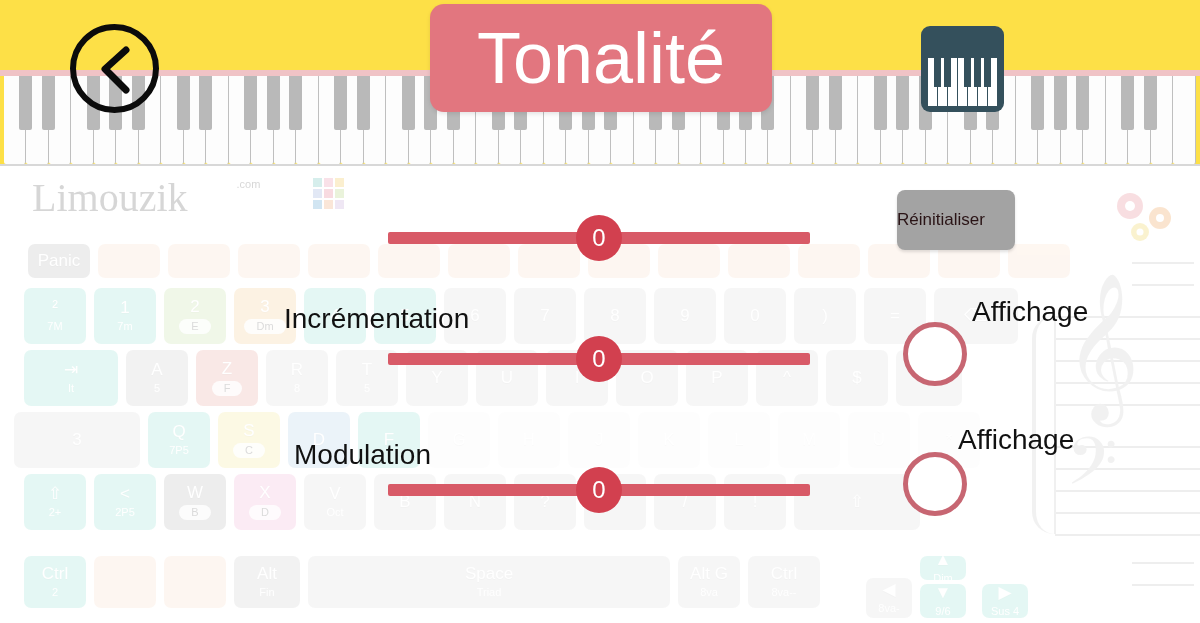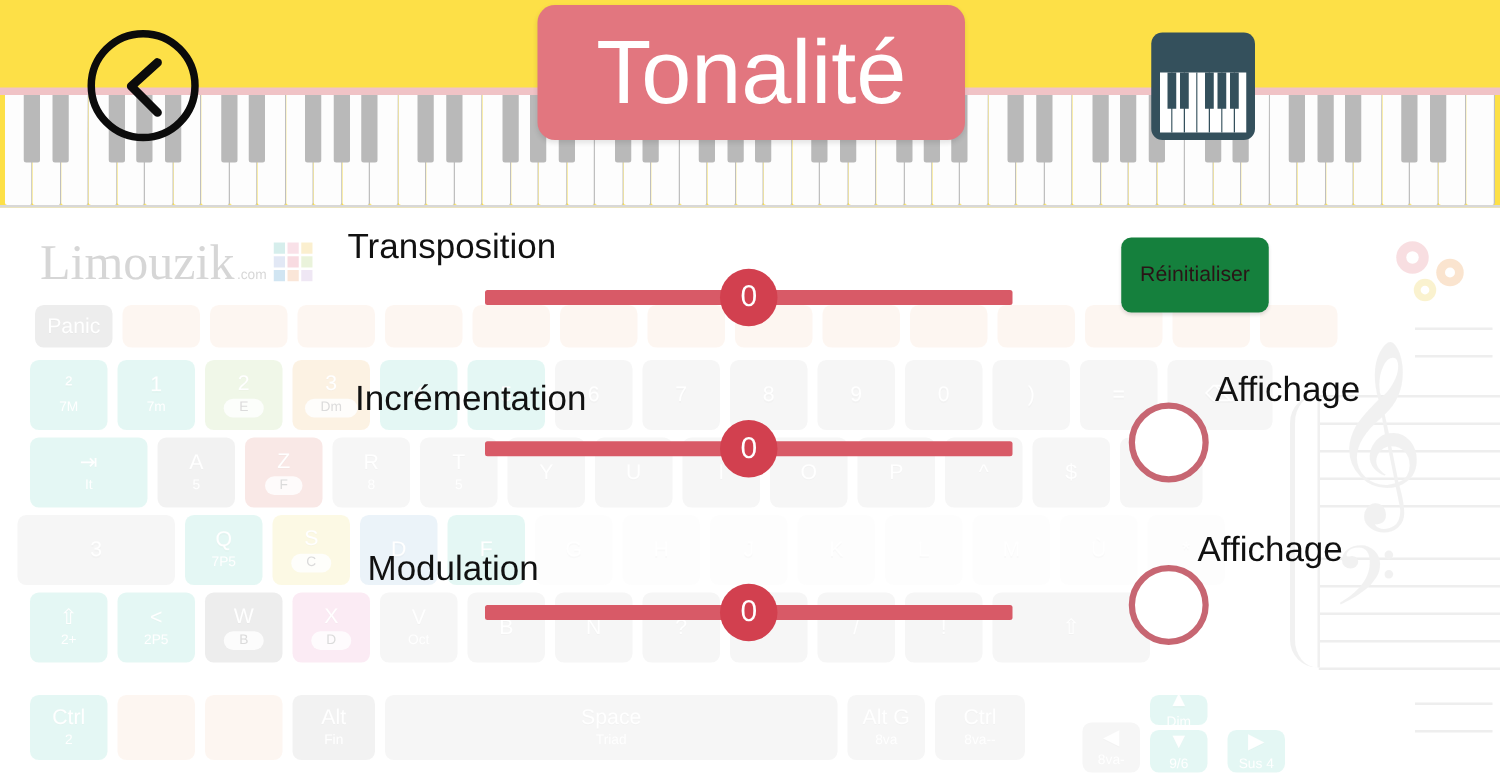--- a/index.html
+++ b/index.html
@@ -123,21 +123,21 @@
     border-left: 4px solid #d2d2d2; border-top-left-radius: 30px;
     border-bottom-left-radius: 30px;
   }
   .staff .bar { position: absolute; left: 34px; top: 54px; width: 2px; height: 218px; background:#cfcfcf; }
   .staff .clef { position: absolute; color: #d3d3d3; line-height: 1; }
 
   
   .logo {
     position: absolute; left: 32px; top: 178px; width: 240px; height: 52px;
     opacity: 0.40; pointer-events: none;
-    display: flex; align-items: flex-end;
+    display: flex;  gap: 47px;
   }
   .logo .ltext {
     font-family: "Liberation Serif", serif; font-size: 40px; color: #9b9b9b;
     letter-spacing: 0px; line-height: 1;
   }
   .logo .ldot {
     font-size: 11px; color: #9b9b9b; margin-left: 2px; margin-bottom: 4px;
   }
   .logo .lgrid {
     display: grid; grid-template-columns: repeat(3, 9px);
@@ -160,22 +160,22 @@
   }
   .slider .knob {
     position: absolute; top: 0; width: 46px; height: 46px; border-radius: 50%;
     background: #d2404f; color: #ffffff; font-size: 24px;
     display: flex; align-items: center; justify-content: center;
     cursor: pointer;
   }
 
   .reset-btn {
     position: absolute; left: 897px; top: 190px; width: 118px; height: 60px;
-    background: #15803d; border-radius: 8px; z-index: 22; cursor: pointer;
-    display: flex; align-items: center; justify-content: center;
+    background: #a3a3a3; border-radius: 8px; z-index: 22; cursor: pointer;
+    display: flex; align-items: center; 
     box-shadow: 0 2px 3px rgba(0,0,0,0.12);
   }
   .reset-btn span { color: #2a1416; font-size: 17px; }
 
   .toggle-ring {
     position: absolute; width: 64px; height: 64px; border-radius: 50%;
     border: 5px solid #c76672; background: #ffffff; z-index: 22; cursor: pointer;
   }
 </style>
 </head>
@@ -643,21 +643,20 @@
         <circle cx="52" cy="32" r="11"></circle>
         <circle cx="52" cy="32" r="4" fill="#ffffff"></circle>
       </g>
       <g fill="#f7e9a8">
         <circle cx="32" cy="46" r="9"></circle>
         <circle cx="32" cy="46" r="3.5" fill="#ffffff"></circle>
       </g>
     </svg>
   </div>
 
-  <div class="ctrl-label" style="left:278px; top:183px;">Transposition</div>
   <div class="slider" style="left:388px; top:215px; width:422px;">
     <div class="track"></div>
     <div class="knob" style="left:188px;">0</div>
   </div>
 
   <div class="ctrl-label" style="left:284px; top:305px;">Incrémentation</div>
   <div class="slider" style="left:388px; top:336px; width:422px;">
     <div class="track"></div>
     <div class="knob" style="left:188px;">0</div>
   </div>

